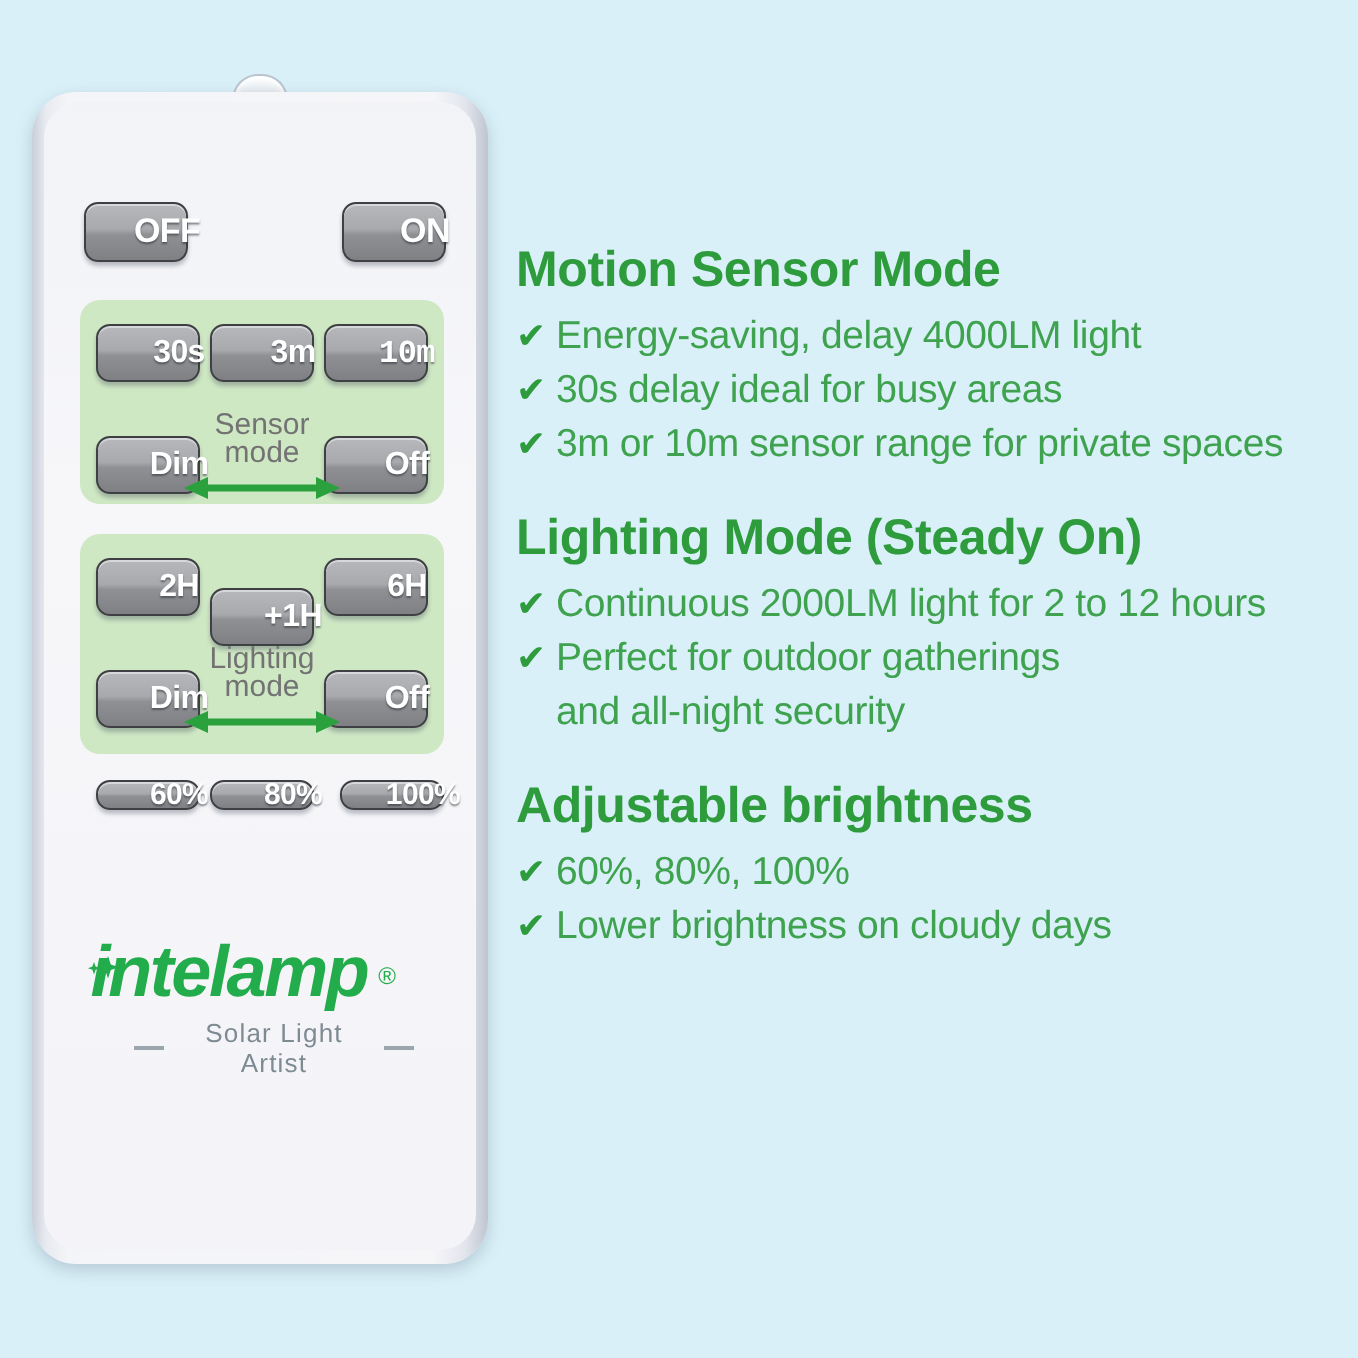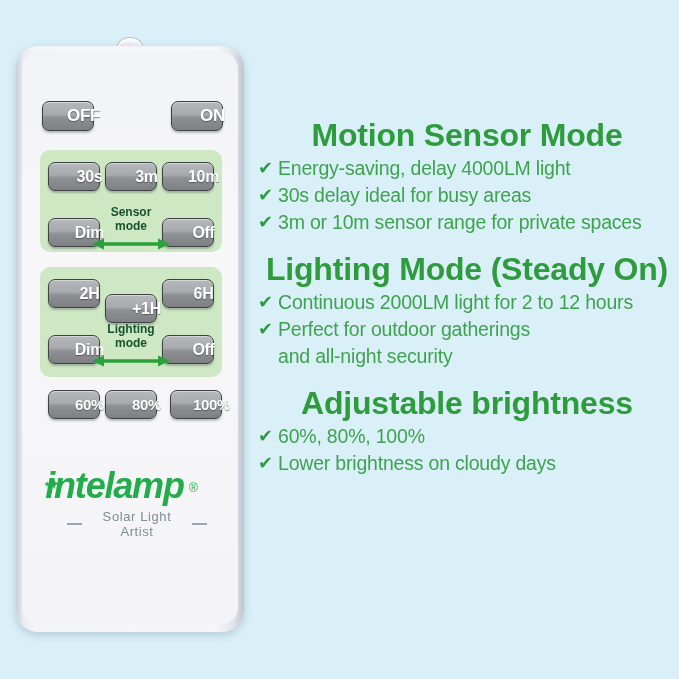--- a/index.html
+++ b/index.html
@@ -76,38 +76,38 @@
     align-items: center;
     justify-content: center;
     text-shadow: 0 1px 1px rgba(40,45,50,0.55);
     box-sizing: border-box;
     letter-spacing: -0.3px;
     padding-left: 31px;
   }
 
   .btn-power { width: 52px; height: 30px; font-size: 17px; }
   .btn-std   { width: 52px; height: 29px; font-size: 16px; }
-  .btn-wide  { width: 52px; height: 29px; font-size: 15px; }
+  .btn-wide  { width: 52px; height: 15px; font-size: 15px; }
 
   
   .green-panel {
     position: absolute;
     left: 18px;
     width: 182px;
     border-radius: 10px;
     background: #cfe8c4;
   }
 
   .mode-label {
     position: absolute;
     width: 84px;
     text-align: center;
-    color: #14532d;
-    font-weight: bold;
-    font-size: 12px;
+    color: #737373;
+    font-weight: normal;
+    font-size: 15px;
     line-height: 13.5px;
   }
 
   .arrow-row {
     position: absolute;
     width: 78px;
     height: 12px;
   }
   .arrow-row svg { display: block; }
 
@@ -166,25 +166,24 @@
   #info-column {
     position: absolute;
     left: 258px;
     top: 118px;
     width: 418px;
   }
   .section { margin-bottom: 16px; }
   .section-title {
     color: #2e9b3c;
     font-weight: bold;
-    font-size: 32px;
+    font-size: 25px;
     line-height: 34px;
     letter-spacing: -0.2px;
     margin-bottom: 3px;
-    text-align: center;
   }
   .bullet {
     display: flex;
     align-items: flex-start;
     font-size: 19.5px;
     line-height: 27px;
     color: #3fa24f;
     letter-spacing: -0.2px;
   }
   .bullet .check {
@@ -207,21 +206,21 @@
   <div class="remote-body">
     <div class="remote-face">
 
       <div class="btn btn-power" style="left:20px; top:50px;">OFF</div>
       <div class="btn btn-power" style="left:149px; top:50px;">ON</div>
 
       <div class="green-panel" style="top:99px; height:102px;">
 
         <div class="btn btn-std" style="left:8px; top:12px;">30s</div>
         <div class="btn btn-std" style="left:65px; top:12px;">3m</div>
-        <div class="btn btn-std" style="left:122px; top:12px;">10m</div>
+        <div class="btn btn-std" style="left:122px; top:12px;font-family:Liberation Mono, monospace;">10m</div>
 
         <div class="btn btn-std" style="left:8px; top:68px;">Dim</div>
         <div class="btn btn-std" style="left:122px; top:68px;">Off</div>
 
         <div class="mode-label" style="left:49px; top:56px;">
           <span>Sensor</span><br>
           <span>mode</span>
         </div>
 
         <div class="arrow-row" style="left:52px; top:88px;">

